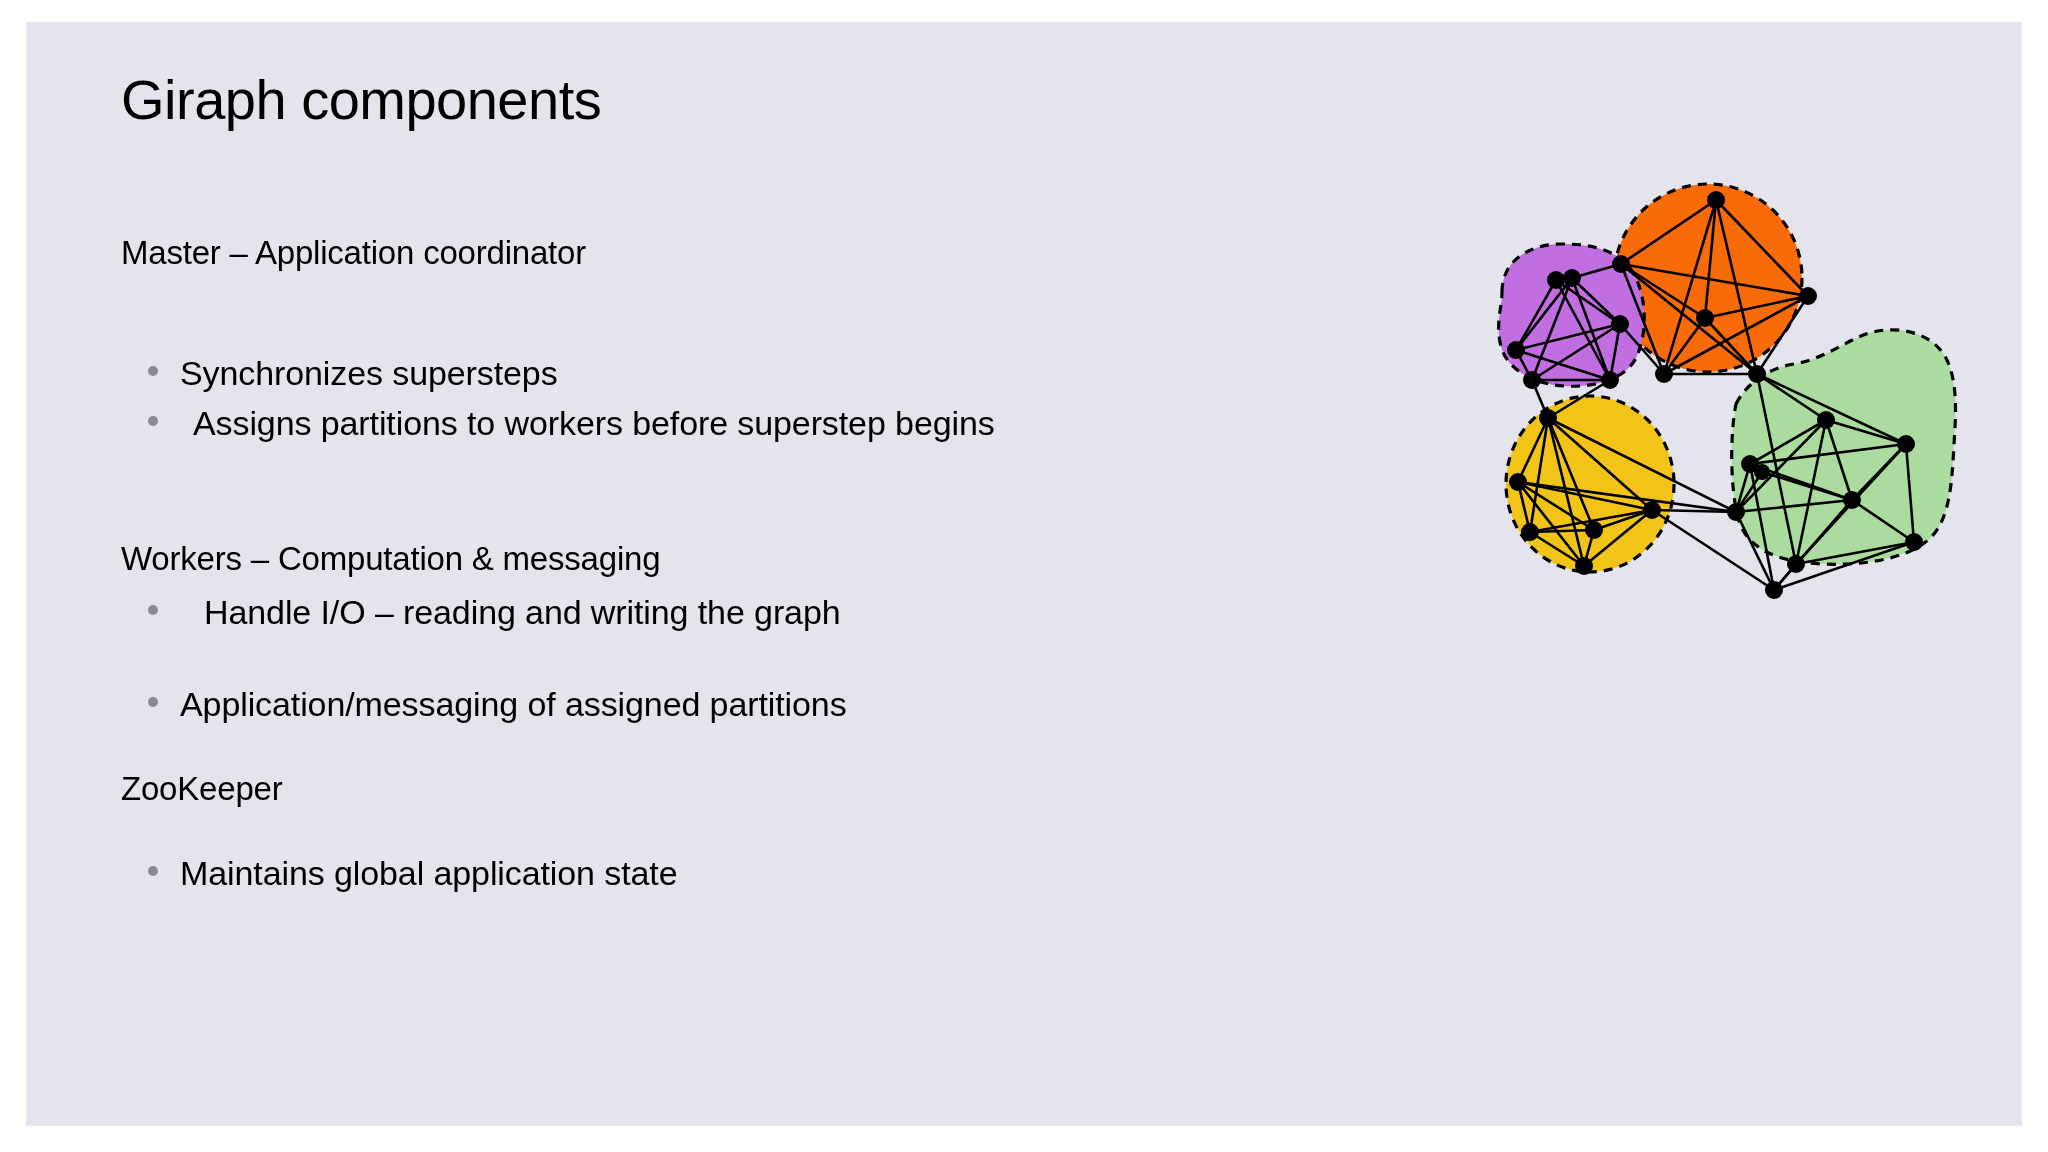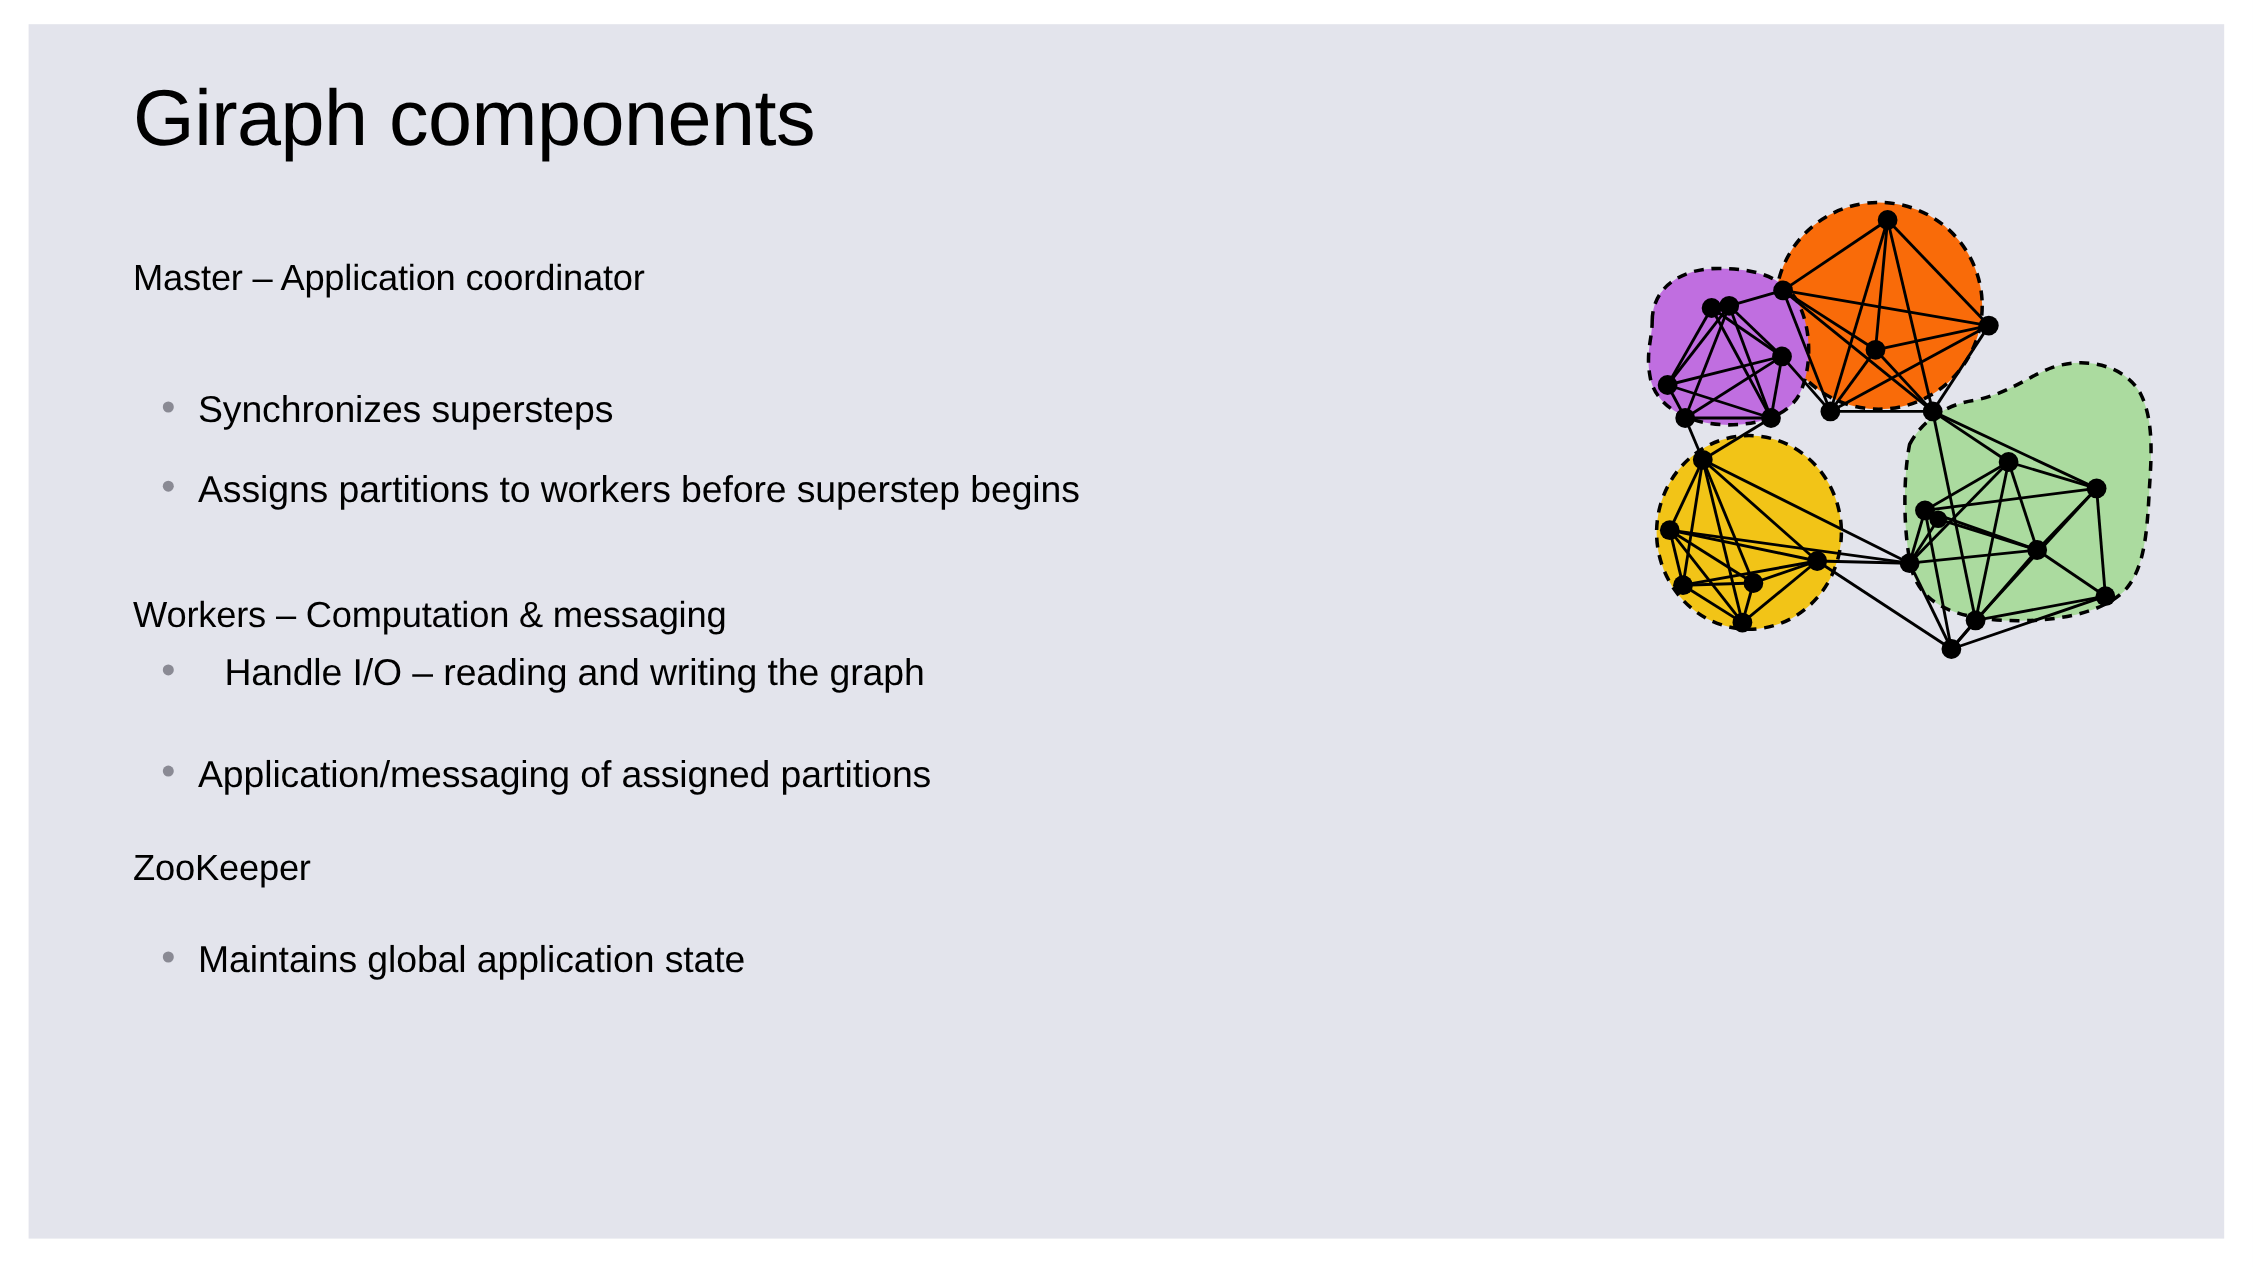--- a/index.html
+++ b/index.html
@@ -30,21 +30,21 @@
     left: 0;
     top: 0;
     width: 1420px;
     height: 100%;
   }
 
   #slide-title {
     position: absolute;
     left: 95px;
     top: 50px;
-    font-size: 72px;
+    font-size: 56px;
     line-height: 1.0;
     color: #000000;
     letter-spacing: -0.5px;
     white-space: nowrap;
   }
 
   .lvl1 {
     position: absolute;
     left: 95px;
     font-size: 33px;
@@ -74,21 +74,21 @@
     background: #8a8a94;
     margin-right: 22px;
     flex: 0 0 auto;
     position: relative;
     top: -9px;
   }
 
   
   #row-master      { top: 214px; }
   #row-sync        { top: 322px; }
-  #row-assign      { top: 394px; }
+  #row-assign      { top: 372px; gap: 13px; }
   #row-workers     { top: 520px; }
   #row-handle      { top: 561px; gap: 24px; }
   #row-compmsg     { top: 653px; }
   #row-zookeeper   { top: 750px; }
   #row-maintains   { top: 822px; }
 
   
   #graph-figure {
     position: absolute;
     left: 1420px;

